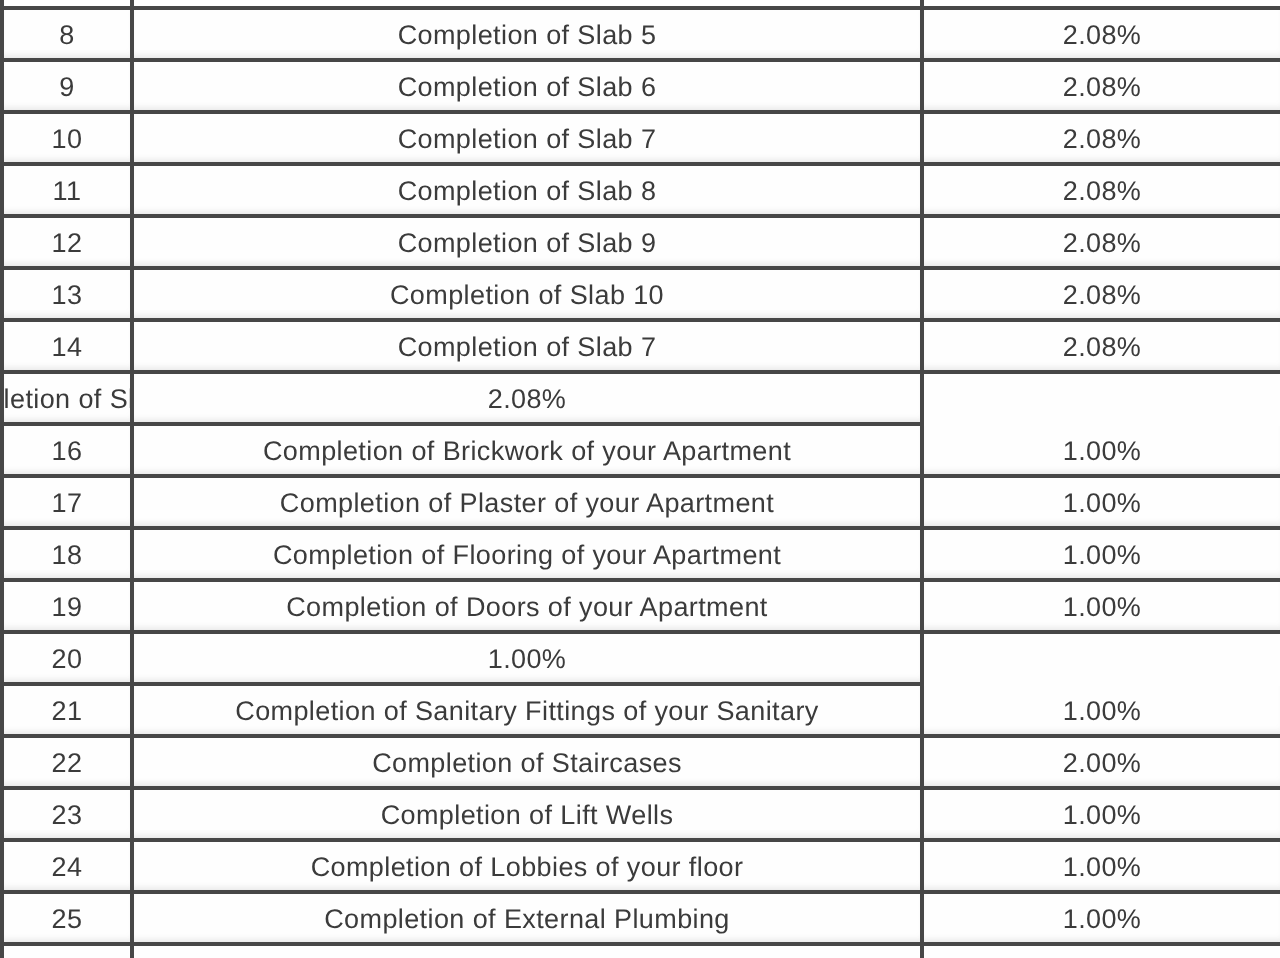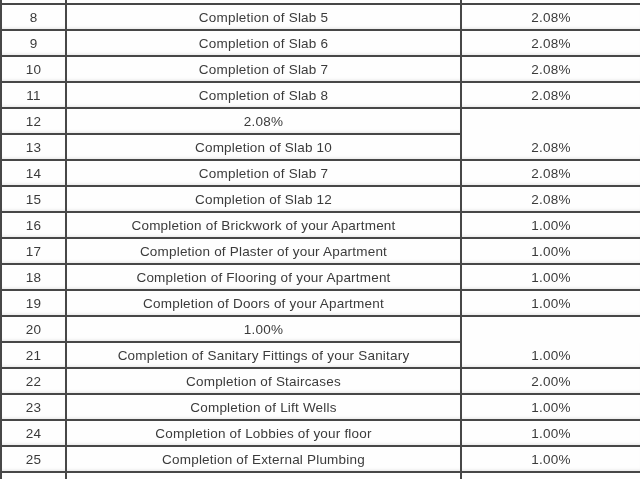--- a/index.html
+++ b/index.html
@@ -74,34 +74,34 @@
       <div class="td">Completion of Slab 7</div>
       <div class="td">2.08%</div>
     </div>
     <div class="tr">
       <div class="td">11</div>
       <div class="td">Completion of Slab 8</div>
       <div class="td">2.08%</div>
     </div>
     <div class="tr">
       <div class="td">12</div>
+      <div class="td">Completion of Slab 9</div>
       <div class="td">2.08%</div>
     </div>
     <div class="tr">
       <div class="td">13</div>
       <div class="td">Completion of Slab 10</div>
       <div class="td">2.08%</div>
     </div>
     <div class="tr">
       <div class="td">14</div>
       <div class="td">Completion of Slab 7</div>
       <div class="td">2.08%</div>
     </div>
     <div class="tr">
-      <div class="td">15</div>
       <div class="td">Completion of Slab 12</div>
       <div class="td">2.08%</div>
     </div>
     <div class="tr">
       <div class="td">16</div>
       <div class="td">Completion of Brickwork of your Apartment</div>
       <div class="td">1.00%</div>
     </div>
     <div class="tr">
       <div class="td">17</div>

